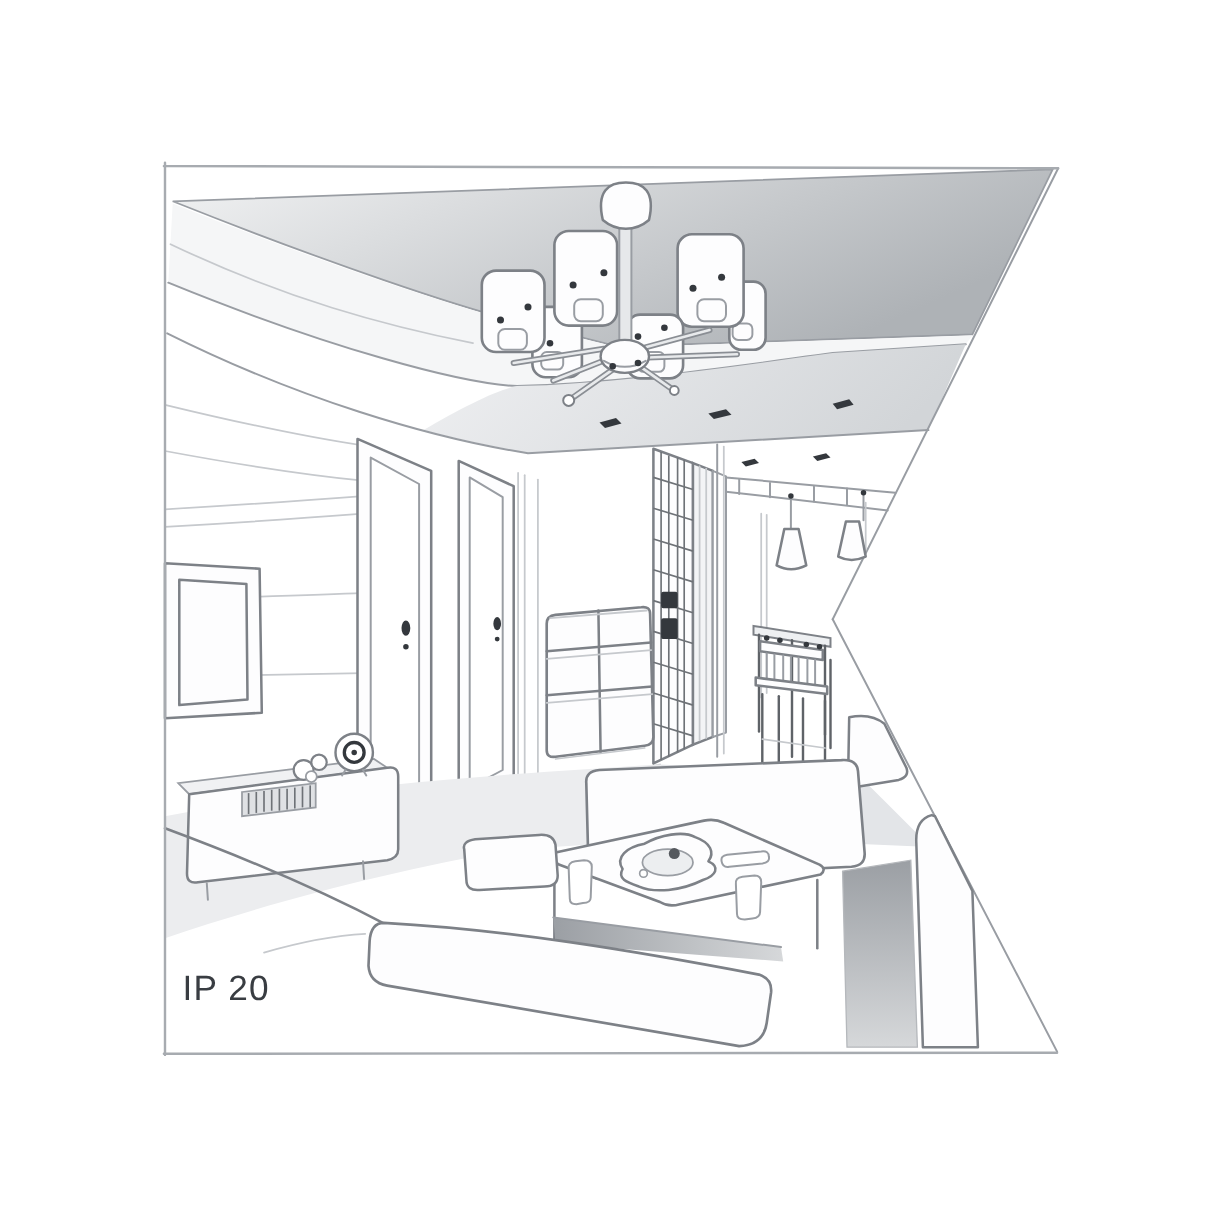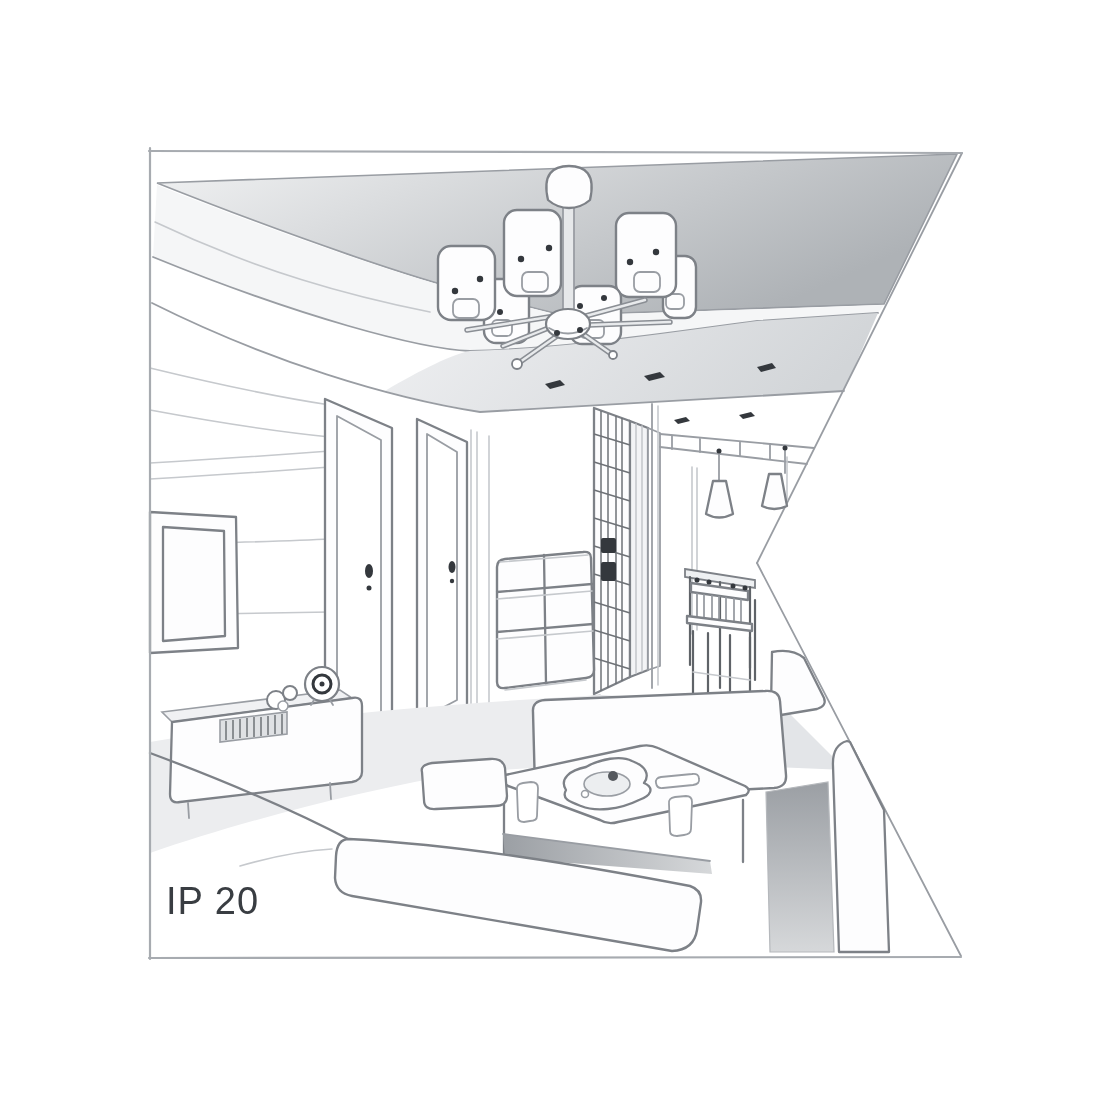--- a/index.html
+++ b/index.html
@@ -17,21 +17,21 @@
   .fDark{fill:var(--detail-dark);stroke:none;}
   .shade{fill:#fdfdfe;stroke:var(--line-main);stroke-width:2.4;}
   .notch{fill:none;stroke:var(--line-mid);stroke-width:1.8;}
   .armU{stroke:#8a8e94;stroke-width:5.5;fill:none;stroke-linecap:round;}
   .armO{stroke:#e8eaec;stroke-width:2.4;fill:none;stroke-linecap:round;}
   .latt{stroke:#6e7277;stroke-width:1.5;fill:none;}
   .legD{stroke:#5f6368;stroke-width:2.2;fill:none;stroke-linecap:round;}
   .stopCeilA{stop-color:var(--ceiling-light);} .stopCeilB{stop-color:var(--ceiling-dark);}
   .stopBandA{stop-color:var(--band-light);}   .stopBandB{stop-color:var(--band-dark);}
   .stopShA{stop-color:var(--shadow-dark);}    .stopShB{stop-color:var(--shadow-light);}
-  .ip-label{position:absolute;left:166px;top:880px;font-size:38px;font-weight:500;
+  .ip-label{position:absolute;left:166px;top:880px;font-size:32px;font-weight:500;
             letter-spacing:1px;color:var(--text,#393d42);user-select:none;}
 </style>
 </head>
 <body>
 
 <div class="stage">
 <svg width="1100" height="1100" viewBox="0 0 1100 1100" aria-hidden="true">
   <defs>
     <linearGradient id="ceilGrad" x1="0" y1="0" x2="1" y2="0.45">
       <stop offset="0" class="stopCeilA"></stop>

